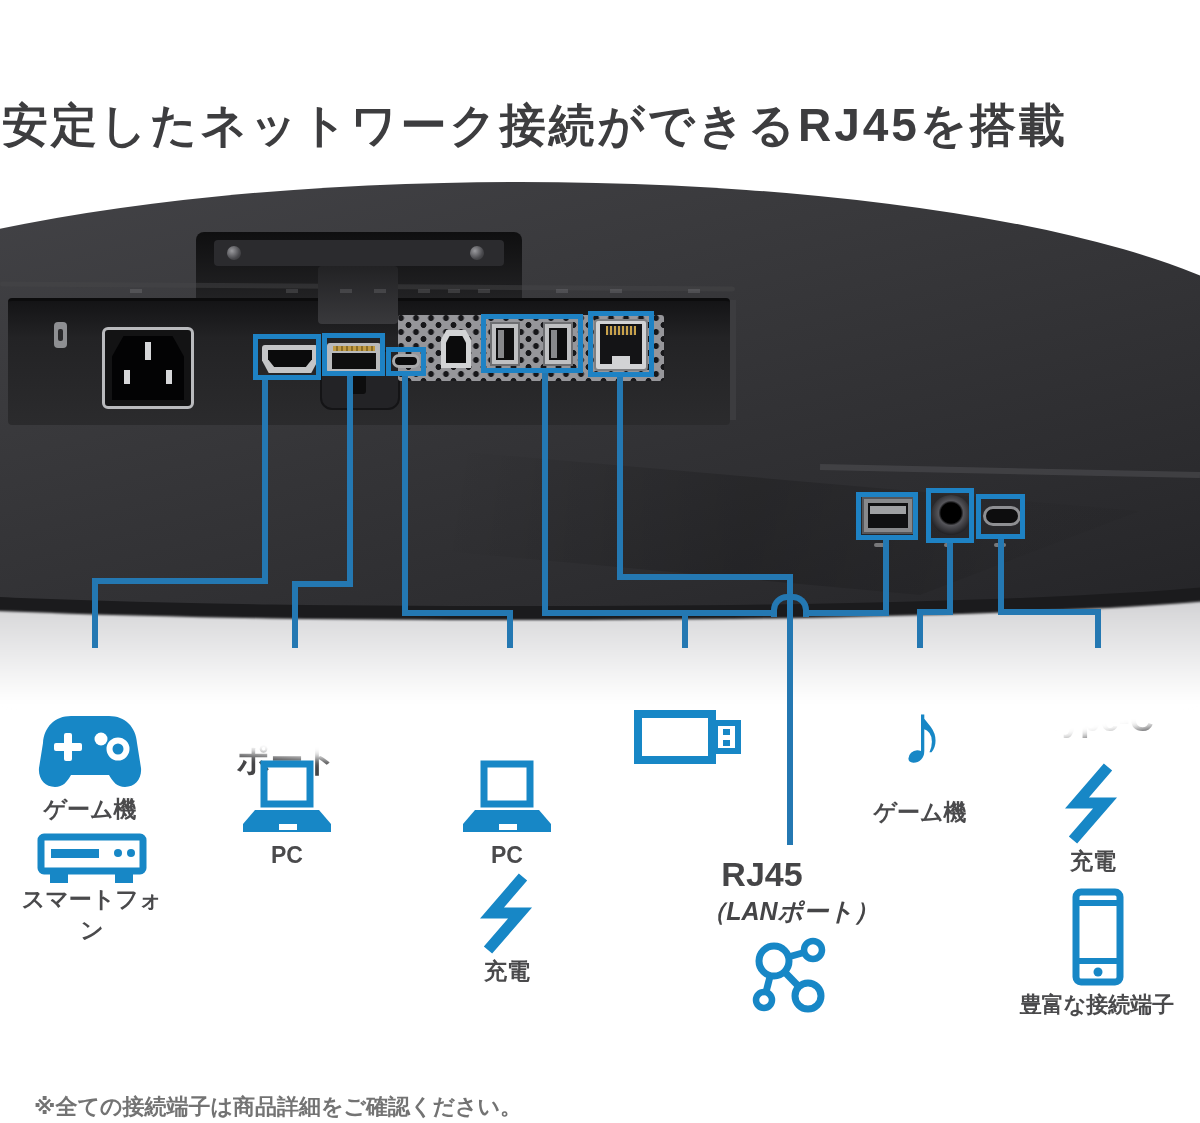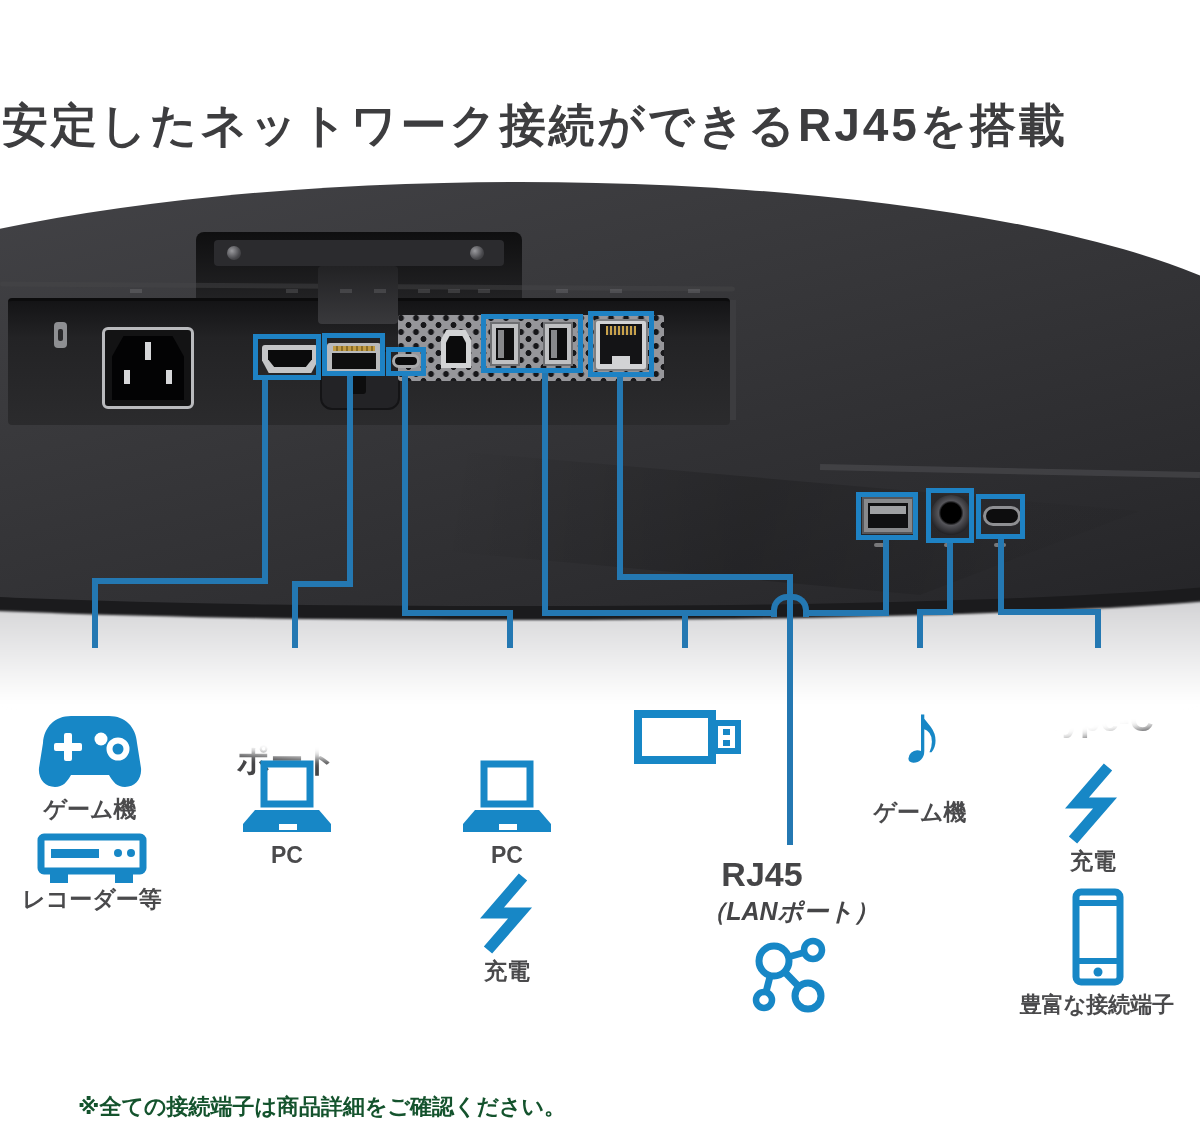--- a/index.html
+++ b/index.html
@@ -7,21 +7,21 @@
         font-family:"Liberation Sans","DejaVu Sans",sans-serif;}
   .abs{position:absolute;}
   .title{position:absolute;left:0;top:4px;width:1200px;text-align:center;
          font-size:68px;font-weight:800;letter-spacing:14px;color:#3d3d3f;line-height:74px;}
   .subtitle{position:absolute;left:0;top:98px;width:1068px;text-align:right;
             font-size:46px;font-weight:700;letter-spacing:3px;color:#3d3d3f;line-height:54px;}
   .col-h{position:absolute;text-align:center;font-weight:700;font-size:33px;color:#454547;line-height:40px;}
   .col-h2{position:absolute;text-align:center;font-weight:700;font-size:25px;color:#454547;line-height:30px;}
   .cap{position:absolute;text-align:center;font-weight:600;font-size:23px;color:#4a4a4c;}
   .cap-sm{position:absolute;text-align:center;font-weight:600;font-size:22px;color:#4a4a4c;}
-  .footer{position:absolute;left:34px;top:1092px;font-size:22px;font-weight:600;color:#14532d;margin-left:44px;}
+  .footer{position:absolute;left:34px;top:1092px;font-size:22px;font-weight:600;color:#737373;}
   
   .cl{position:absolute;background:#2478b2;z-index:20;}
   .cl-under{z-index:19;}
   .pbox{position:absolute;box-sizing:border-box;border:5px solid #1e82c4;z-index:21;}
   .hop{position:absolute;left:771px;top:594px;width:26px;height:17px;border:6px solid #2478b2;
        border-bottom:none;border-radius:16px 16px 0 0;z-index:22;}
   
   .ph{position:absolute;}
   .bezel-glow{left:-160px;top:508px;width:1520px;height:260px;border-radius:50%;
       background:linear-gradient(180deg,#949498 0%,#d8d8da 40%,#ffffff 75%);filter:blur(5px);z-index:1;}
@@ -199,21 +199,21 @@
   <div class="abs" style="left:37px;top:833px;z-index:30;">
     <svg width="110" height="52" viewBox="0 0 110 52">
       <rect x="4" y="4" width="102" height="34" rx="3" fill="none" stroke="#1787c6" stroke-width="7"></rect>
       <rect x="14" y="16" width="48" height="9" class="icon-blue"></rect>
       <circle cx="81" cy="20" r="4" class="icon-blue"></circle>
       <circle cx="94" cy="20" r="4" class="icon-blue"></circle>
       <rect x="13" y="40" width="18" height="10" class="icon-blue"></rect>
       <rect x="78" y="40" width="18" height="10" class="icon-blue"></rect>
     </svg>
   </div>
-  <div class="cap" style="left:10px;top:884px;width:164px;">レコーダー等</div>
+  <div class="cap" style="left:10px;top:884px;width:164px;">スマートフォン</div>
 
   <div class="col-h" style="left:187px;top:660px;width:200px;">
     <div>ディスプレイ</div>
     <div>ポート</div>
   </div>
   <div class="abs" style="left:241px;top:760px;z-index:30;">
     <svg width="92" height="78" viewBox="0 0 92 78">
       <rect x="23" y="4" width="46" height="40" fill="none" stroke="#1787c6" stroke-width="7"></rect>
       <path class="icon-blue" d="M14 50 L78 50 L90 64 L90 72 L2 72 L2 64 Z"></path>
       <rect x="38" y="64" width="18" height="6" fill="#fff"></rect>

